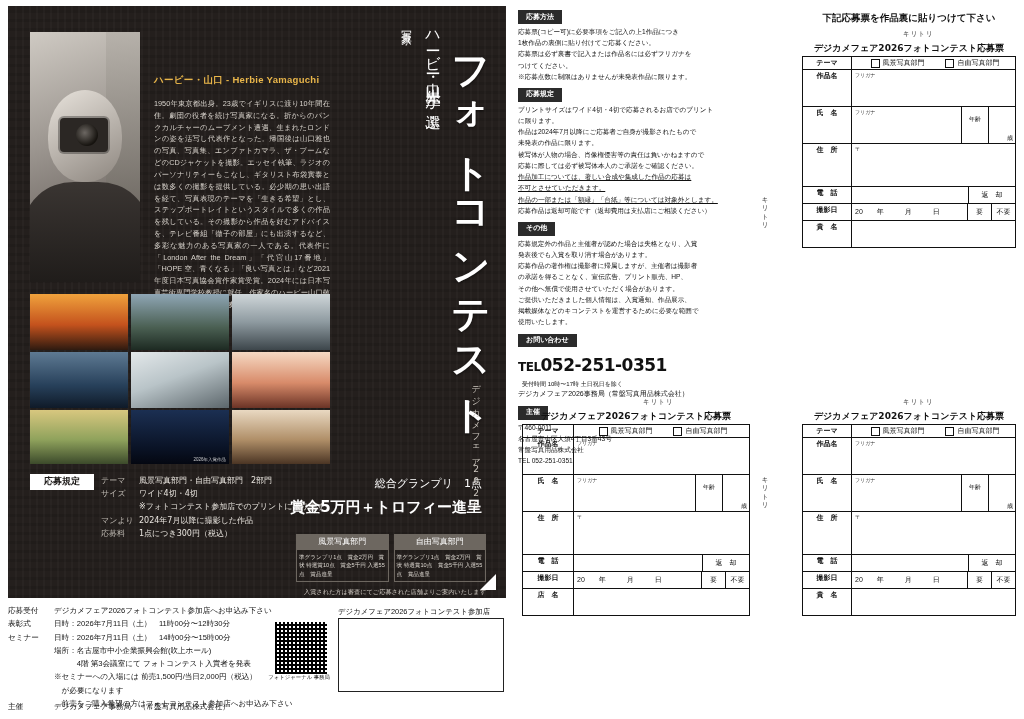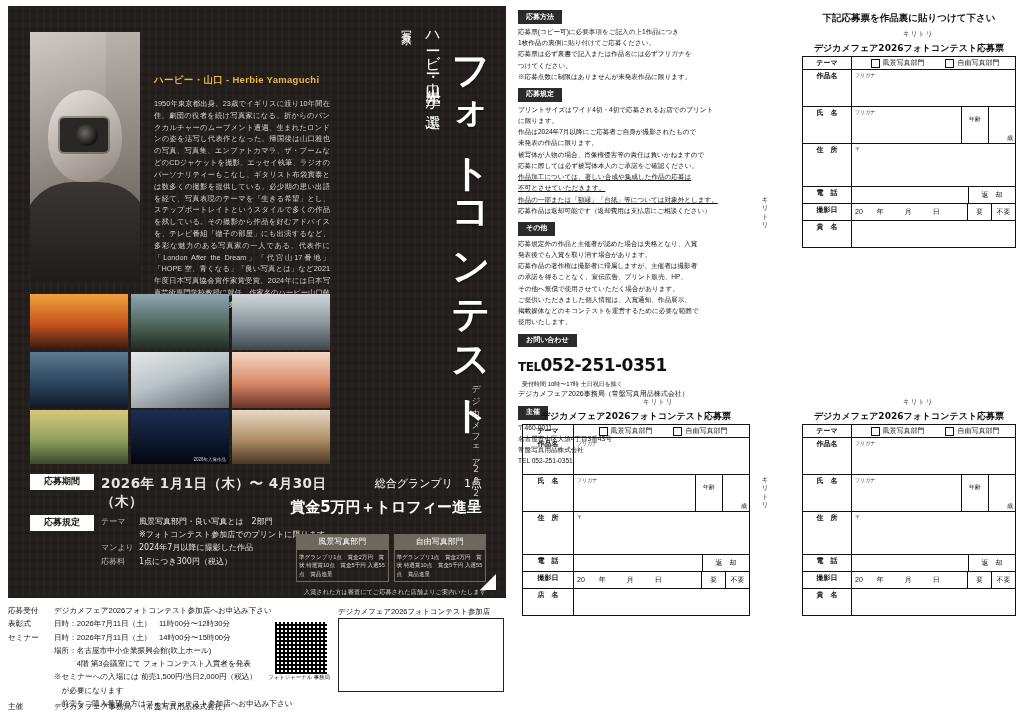--- a/index.html
+++ b/index.html
@@ -231,29 +231,29 @@
         <div class="ph p6"></div>
         <div class="ph p7"></div>
         <div class="ph p8">
             <span>2026年入賞作品</span>
           </div>
         <div class="ph p9"></div>
       </div>
 
       <div class="info">
         <div class="info-row">
-          <div class="info-tag">応募期間</div>
-          <div class="info-val">2026年 1月1日（木）〜 4月30日（木）</div>
-        </div>
-        <div class="info-row">
           <div class="info-tag">応募規定</div>
           <div class="spec">
             <div class="spec-grid">
                 <div class="spec-k">テーマ</div>
-                <div>風景写真部門・良い写真とは　2部門</div>
+                <div>風景写真部門・自由写真部門　2部門</div>
+              </div>
+            <div class="spec-grid">
+                <div class="spec-k">サイズ</div>
+                <div>ワイド4切・4切</div>
               </div>
             <div class="spec-grid">
                 <div class="spec-k"></div>
                 <div>※フォトコンテスト参加店でのプリントに限ります</div>
               </div>
             <div class="spec-grid">
                 <div class="spec-k">マンより</div>
                 <div>2024年7月以降に撮影した作品</div>
               </div>
             <div class="spec-grid">

